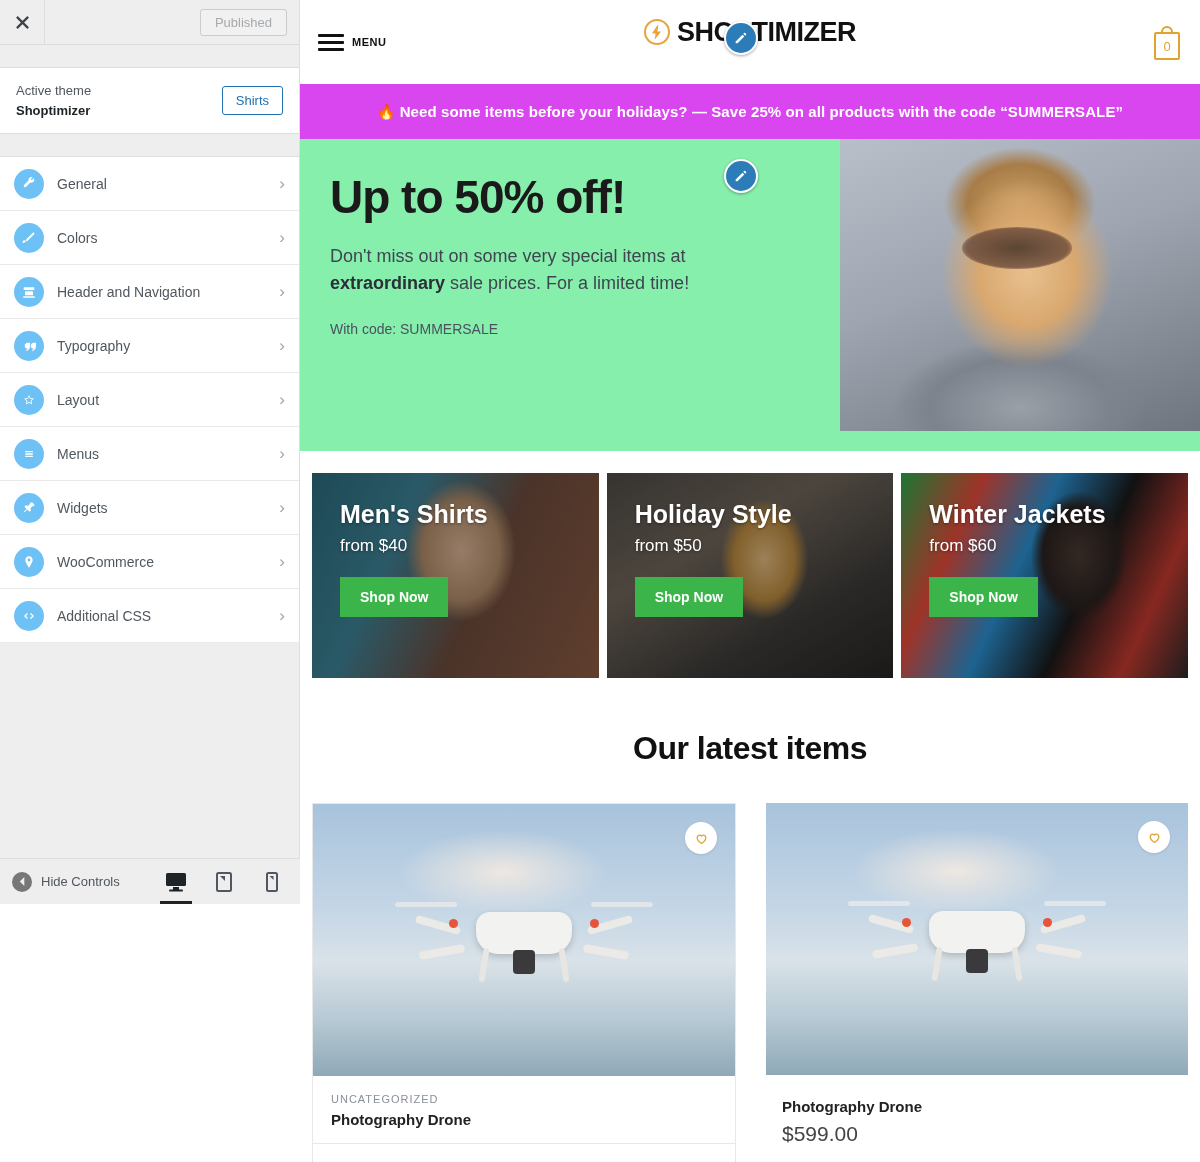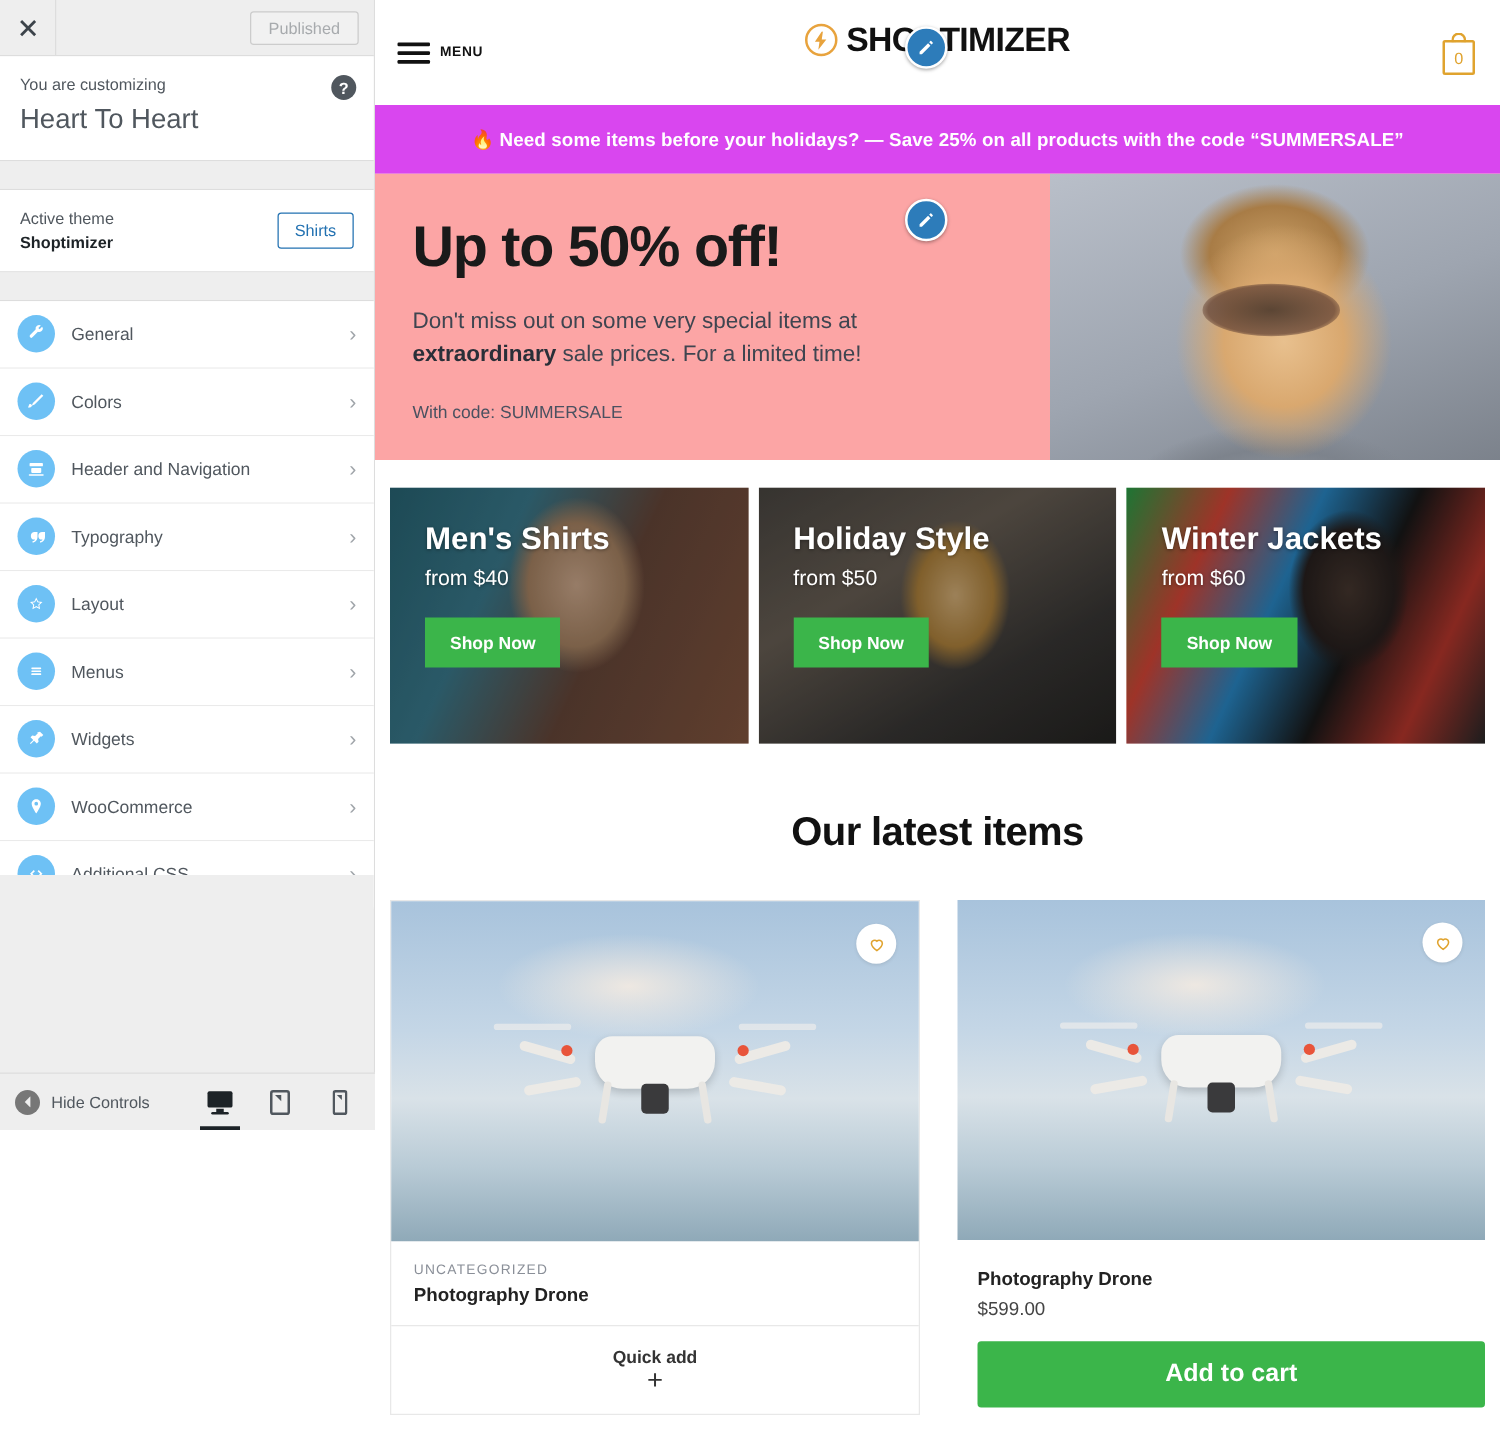--- a/index.html
+++ b/index.html
@@ -148,21 +148,21 @@
     display: flex; align-items: center; justify-content: center;
     position: relative;
   }
   .promo-text {
     color: #fff; font-size: 15px; font-weight: bold; letter-spacing: .1px;
     font-family: "Liberation Sans", sans-serif;
   }
   .promo-fire { margin-right: 4px; }
 
   .hero {
-    height: 229px; background: #fca5a5; position: relative; overflow: hidden;
+    height: 312px; background: #86efac; position: relative; overflow: hidden;
   }
   .hero-inner { padding: 34px 0 0 30px; position: relative; z-index: 2; max-width: 560px; }
   .hero-title {
     font-size: 46px; font-weight: bold; color: #1a1a1a; line-height: 1.08;
     letter-spacing: -1px;
   }
   .hero-sub {
     margin-top: 20px; font-size: 18px; color: #3f4550; line-height: 1.5; max-width: 400px;
   }
   .hero-sub b { font-weight: bold; color: #2a2f38; }
@@ -266,21 +266,21 @@
   .drone-dot.d2 { right: 40px; }
   .wish {
     position: absolute; right: 18px; top: 18px; width: 32px; height: 32px;
     border-radius: 50%; background: #fff; display: flex; align-items: center; justify-content: center;
     cursor: pointer; box-shadow: 0 1px 3px rgba(0,0,0,.1); z-index: 3;
   }
   .wish svg { width: 15px; height: 15px; fill: none; stroke: #E0A32E; stroke-width: 2; }
   .prod-body { padding: 17px 18px 15px 18px; }
   .prod-cat { font-size: 11px; letter-spacing: 1px; color: #8a8f98; text-transform: uppercase; }
   .prod-name { font-size: 15px; font-weight: bold; color: #222; margin-top: 6px; }
-  .prod-price { font-size: 15px; color: #444; margin-top: 7px; }
+  .prod-price { font-size: 21px; color: #444; margin-top: 7px; }
   .quick-add {
     border-top: 1px solid #e8e8e8; padding: 16px 18px;
     display: flex; align-items: center; justify-content: space-between; cursor: pointer; flex-direction: column;
   }
   .quick-add-label { font-size: 14px; font-weight: bold; color: #333; }
   .quick-add-plus { font-size: 22px; color: #333; line-height: 1; }
   .add-cart {
     display: block; width: 100%; background: #3BB54A; color: #fff; border: none;
     font-size: 20px; font-weight: bold; padding: 15px 0; cursor: pointer;
     border-radius: 3px; font-family: "Liberation Sans", sans-serif;
@@ -298,25 +298,20 @@
     <div class="cz-topbar">
       <div class="cz-close">
         <svg viewBox="0 0 16 16">
           <path d="M2 2 L14 14 M14 2 L2 14" stroke="#3c434a" stroke-width="2.4" fill="none"></path>
         </svg>
       </div>
       <div class="cz-topbar-spacer"></div>
       <button class="cz-publish">Published</button>
     </div>
 
-    <div class="cz-info">
-      <div class="cz-info-label">You are customizing</div>
-      <div class="cz-info-title">Heart To Heart</div>
-      <div class="cz-help">?</div>
-    </div>
 
     <div class="cz-gap"></div>
 
     <div class="cz-theme">
       <div>
         <div class="cz-theme-label">Active theme</div>
         <div class="cz-theme-name">Shoptimizer</div>
       </div>
       <button class="cz-change">Shirts</button>
     </div>

